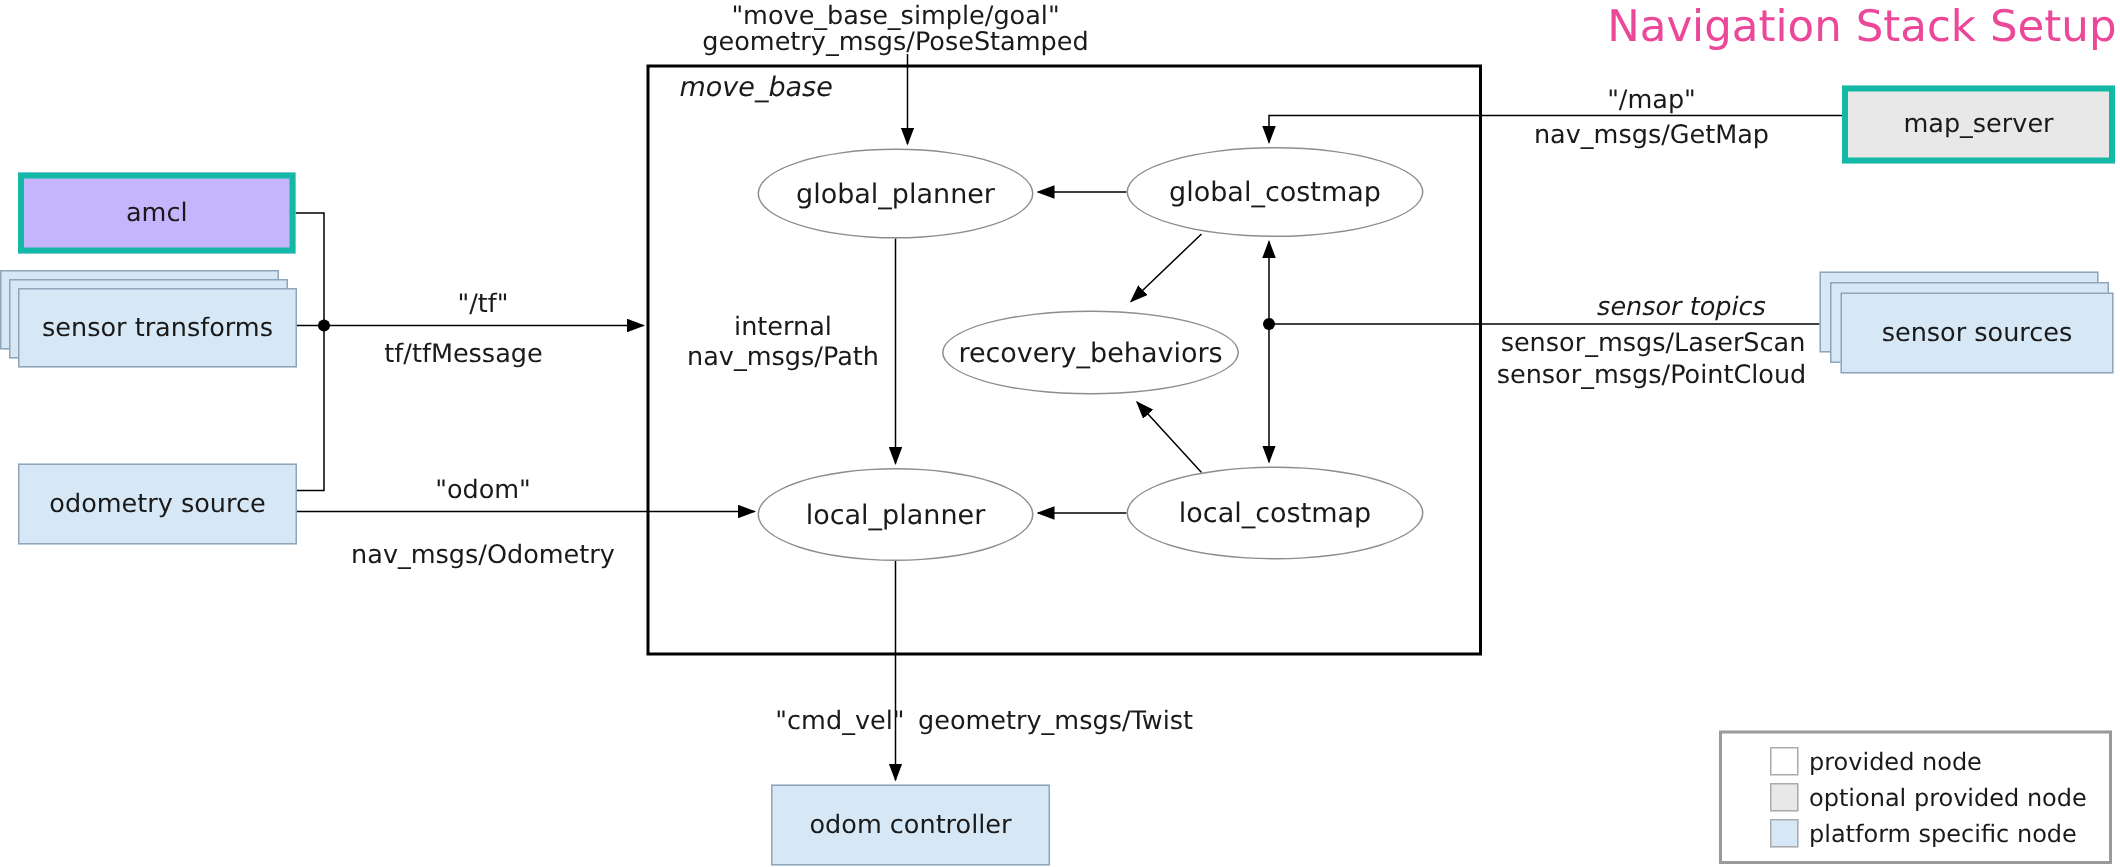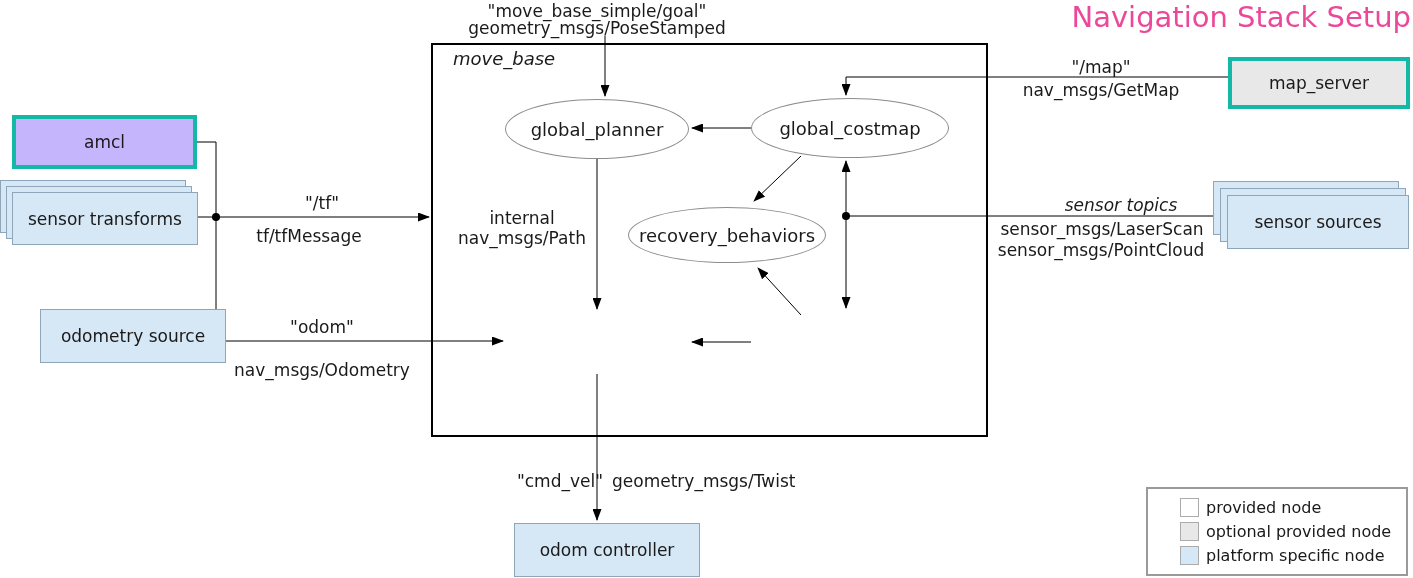--- a/index.html
+++ b/index.html
@@ -96,33 +96,35 @@
   </svg>
 
   <div class="title" style="color: #ec4899;">Navigation Stack Setup</div>
 
   <div class="rect-node node-gray" style="left: 12px; top: 115px; width: 185px; height: 54px; background: #c4b5fd;">amcl</div>
 
   <div class="stack-layer node-blue" style="left: 0px; top: 180px; width: 186px; height: 53px; background: rgb(214, 231, 246);"></div>
   <div class="stack-layer node-blue" style="left: 6px; top: 186px; width: 186px; height: 53px; background: rgb(214, 231, 246);"></div>
   <div class="rect-node node-blue" style="left: 12px; top: 192px; width: 186px; height: 53px; background: rgb(214, 231, 246);">sensor transforms</div>
 
-  <div class="rect-node node-blue" style="left: 12px; top: 309px; width: 186px; height: 54px; background: rgb(214, 231, 246); margin-left: 28px;">odometry source</div>
+  <div class="rect-node node-blue" style="left: 12px; top: 309px; width: 186px; height: 54px; background: rgb(214, 231, 246);">odometry source</div>
 
   <div class="rect-node node-gray" style="left: 1228px; top: 57px; width: 182px; height: 52px; background: rgb(232, 232, 232);">map_server</div>
 
   <div class="stack-layer node-blue" style="left: 1213px; top: 181px; width: 186px; height: 54px; background: rgb(214, 231, 246);"></div>
   <div class="stack-layer node-blue" style="left: 1220px; top: 188px; width: 186px; height: 54px; background: rgb(214, 231, 246);"></div>
   <div class="rect-node node-blue" style="left: 1227px; top: 195px; width: 182px; height: 54px; background: rgb(214, 231, 246);">sensor sources</div>
 
   <div class="rect-node node-blue" style="left: 514px; top: 523px; width: 186px; height: 54px; background: rgb(214, 231, 246);">odom controller</div>
 
   <div class="ellipse" style="left:505px;top:99px;width:184px;height:60px;">global_planner</div>
   <div class="ellipse" style="left:751px;top:98px;width:198px;height:60px;">global_costmap</div>
   <div class="ellipse" style="left:628px;top:207px;width:198px;height:56px;">recovery_behaviors</div>
+  <div class="ellipse" style="left:505px;top:312px;width:184px;height:62px;">local_planner</div>
+  <div class="ellipse" style="left:751px;top:311px;width:198px;height:62px;">local_costmap</div>
 
   <div class="lbl lbl-c" style="left:597px;top:1px;">"move_base_simple/goal"</div>
   <div class="lbl lbl-c" style="left:597px;top:18px;">geometry_msgs/PoseStamped</div>
 
   <div class="lbl lbl-c" style="left:322px;top:193px;">"/tf"</div>
   <div class="lbl lbl-c" style="left:309px;top:226px;">tf/tfMessage</div>
 
   <div class="lbl lbl-c" style="left:322px;top:317px;">"odom"</div>
   <div class="lbl lbl-c" style="left:322px;top:360px;">nav_msgs/Odometry</div>
 

